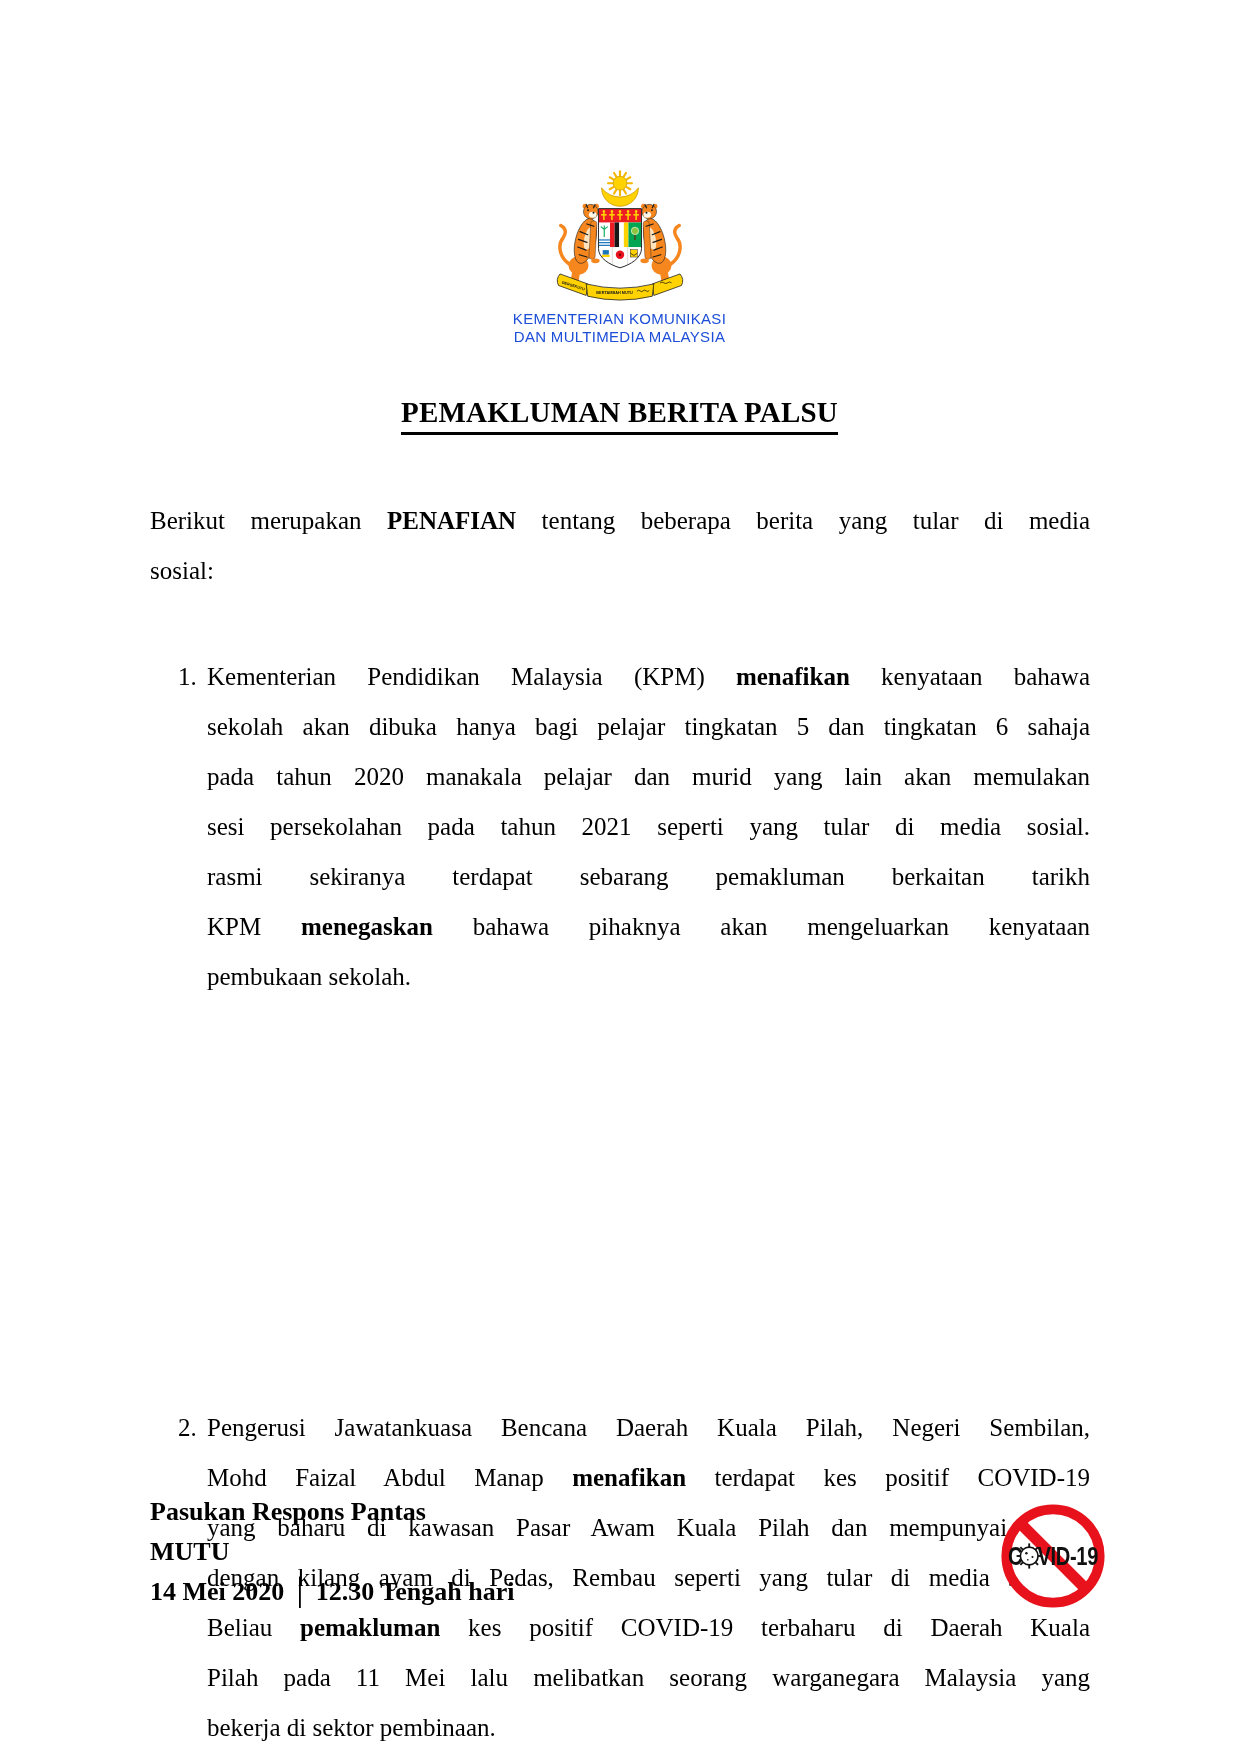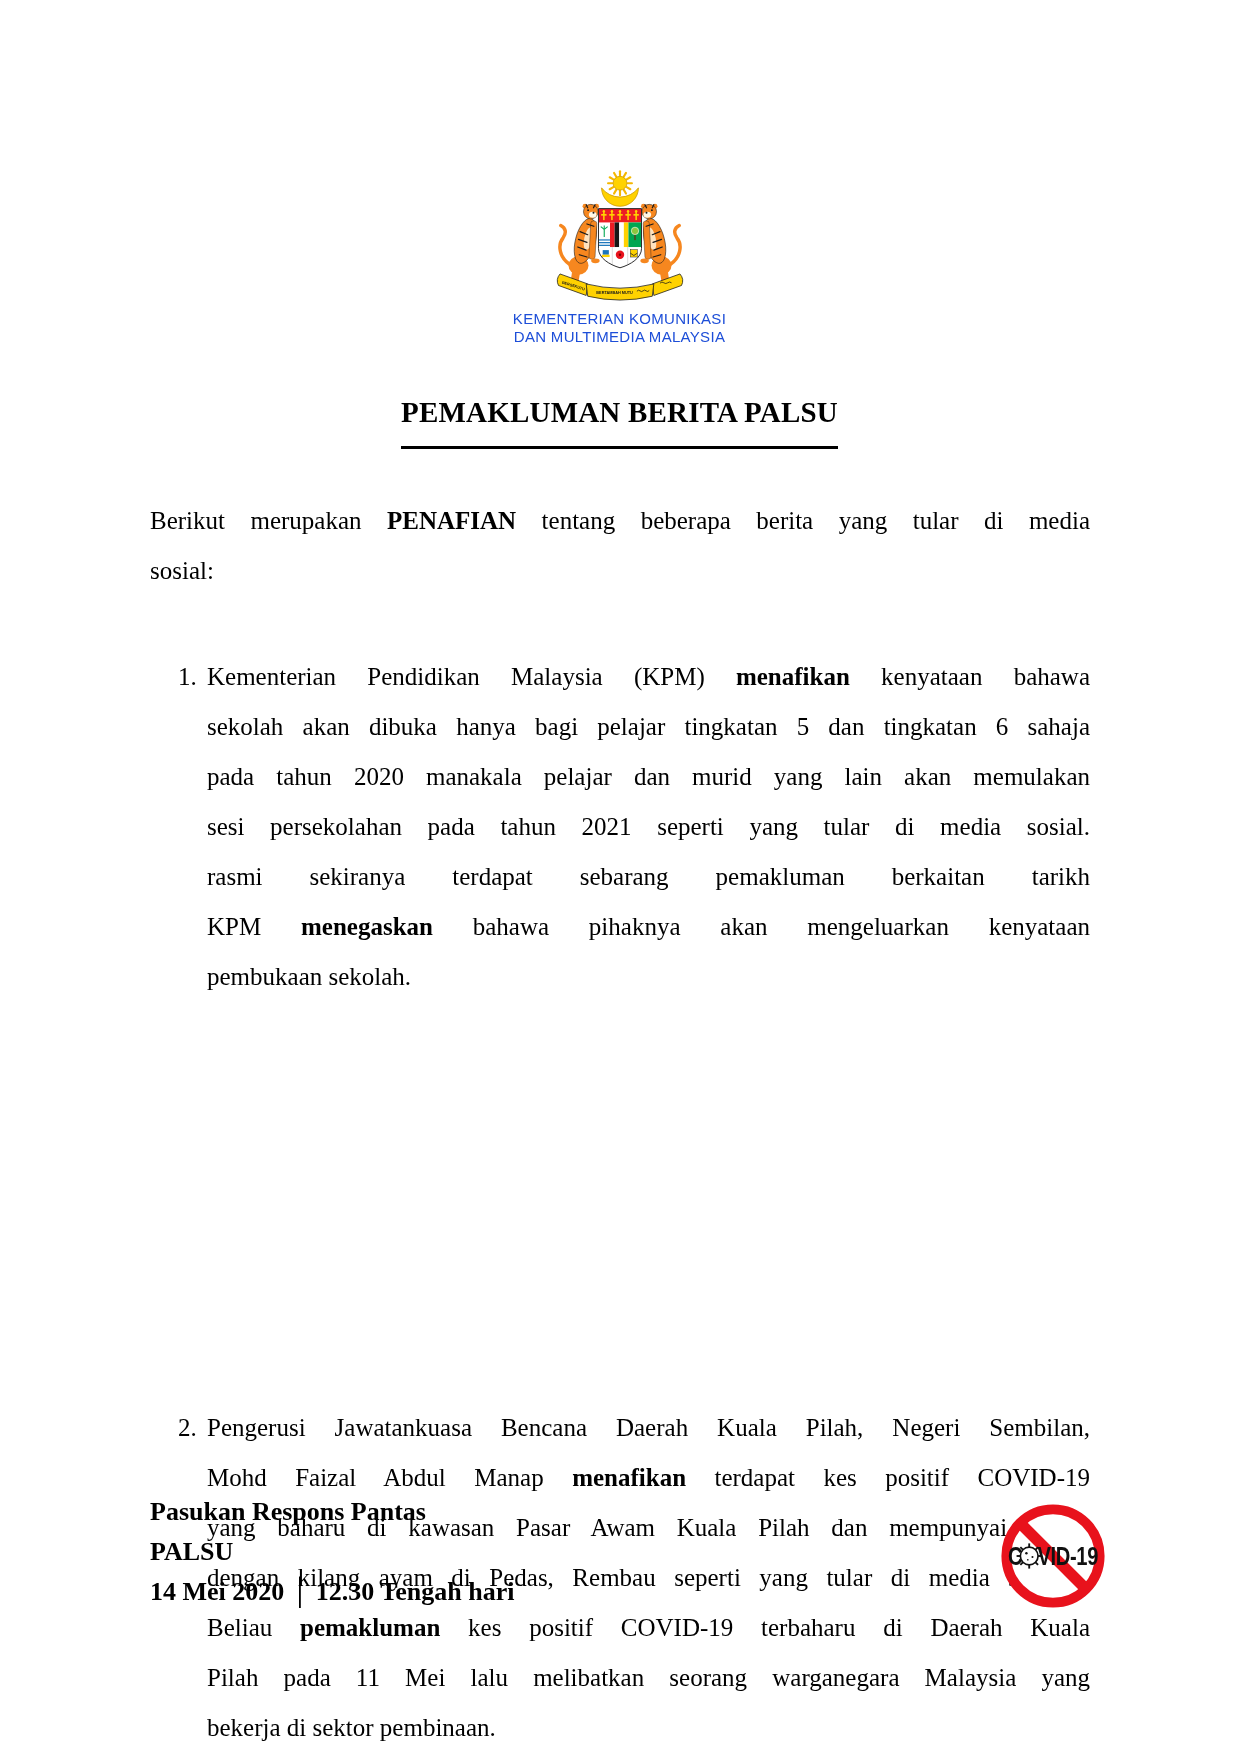--- a/index.html
+++ b/index.html
@@ -37,21 +37,21 @@
     left: 0; right: 0;
     top: 396px;
     text-align: center;
     font-size: 29px;
     font-weight: bold;
     letter-spacing: 0.2px;
   }
   .doc-title .u {
     display: inline-block;
     border-bottom: 3px solid #000;
-    padding-bottom: 17px;
+    padding-bottom: 3px;
   }
   .bodyblock {
     position: absolute;
     left: 150px;
     width: 940px;
     font-size: 25px;
     line-height: 50px;
   }
   .intro   { top: 496px; }
   .item-1  { top: 652px; }
@@ -240,21 +240,21 @@
         <div class="line"><span>yang baharu di kawasan Pasar Awam Kuala Pilah dan mempunyai kaitan</span></div>
         <div class="line"><span>dengan kilang ayam di Pedas, Rembau seperti yang tular di media sosial .</span></div>
         <div class="line"><span>Beliau </span><b>pemakluman</b><span> kes positif COVID-19 terbaharu di Daerah Kuala</span></div>
         <div class="line"><span>Pilah pada 11 Mei lalu melibatkan seorang warganegara Malaysia yang</span></div>
         <div class="line last"><span>bekerja di sektor pembinaan.</span></div>
       </div>
   </div>
 
   <div class="footer">
     <div>Pasukan Respons Pantas</div>
-    <div>PALSU</div>
+    <div>MUTU</div>
     <div>14 Mei 2020 │ 12.30 Tengah hari</div>
   </div>
 
   <svg class="covid-badge" viewBox="0 0 120 120" aria-hidden="true">
     <circle cx="60" cy="60" r="50" fill="#ffffff" stroke="#E8121C" stroke-width="10.5"></circle>
     <line x1="26" y1="26" x2="94" y2="94" stroke="#E8121C" stroke-width="12"></line>
     <g transform="translate(60,60)">
       <g transform="scale(0.8,1)">
         <text x="0" y="9.5" text-anchor="middle" font-family="Liberation Sans, sans-serif" font-size="27" font-weight="bold" letter-spacing="-0.5" fill="#111111">COVID-19</text>
       </g>

